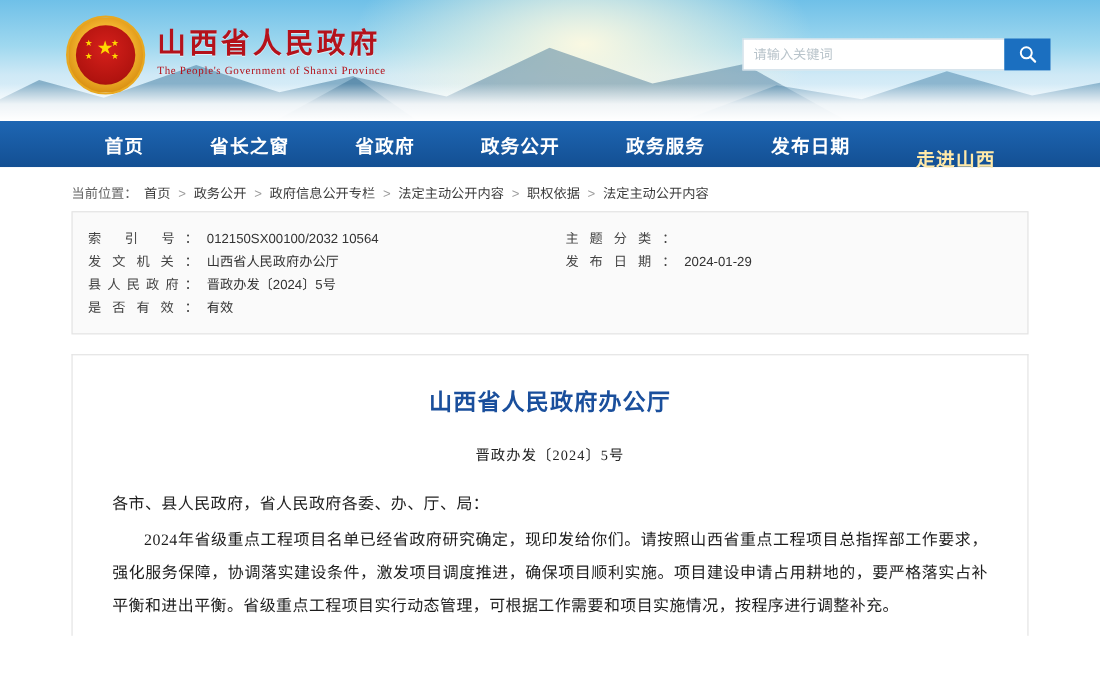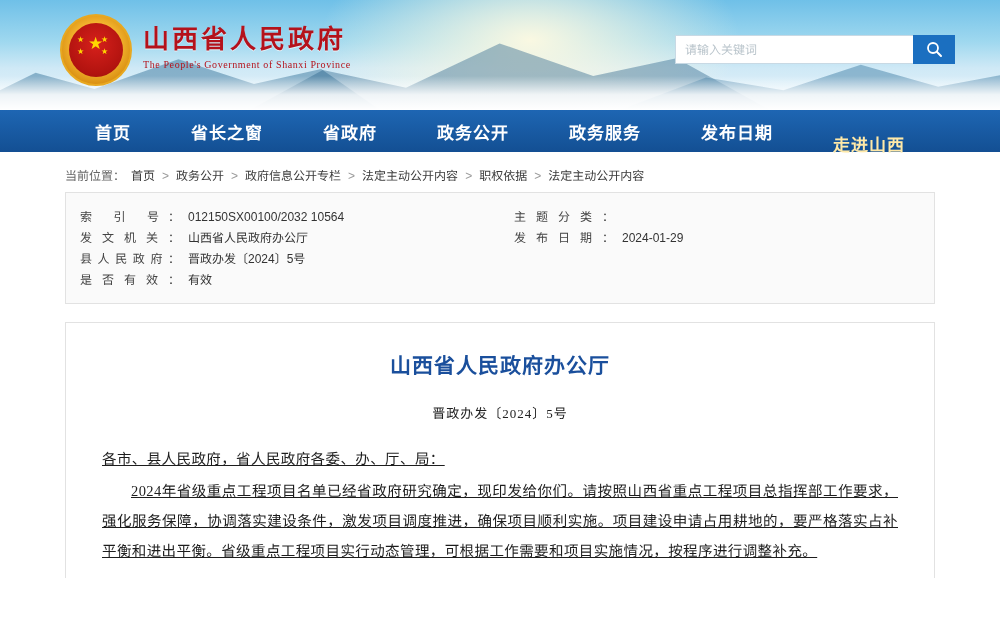--- a/index.html
+++ b/index.html
@@ -155,21 +155,21 @@
     text-align: center; color: #222; font-size: 13px;
     margin-top: 20px; letter-spacing: 1px;
     font-family: "Liberation Serif", "DejaVu Serif", serif;
   }
   .doc-body {
     margin-top: 22px; font-size: 14.5px; color: #1d1d1d;
     line-height: 30px; letter-spacing: .4px;
     font-family: "Liberation Serif", "DejaVu Serif", serif;
     text-align: justify;
   }
-  .doc-body p { margin: 0 0 2px 0; text-decoration: underline; }
+  .doc-body p { margin: 0 0 2px 0; }
   .indent { text-indent: 2em; }
 </style>
 </head>
 <body>
 
 <div class="banner">
   <div class="sky-glow"></div>
   <div class="mt m1"></div>
   <div class="mt m2"></div>
   <div class="mt m3"></div>

